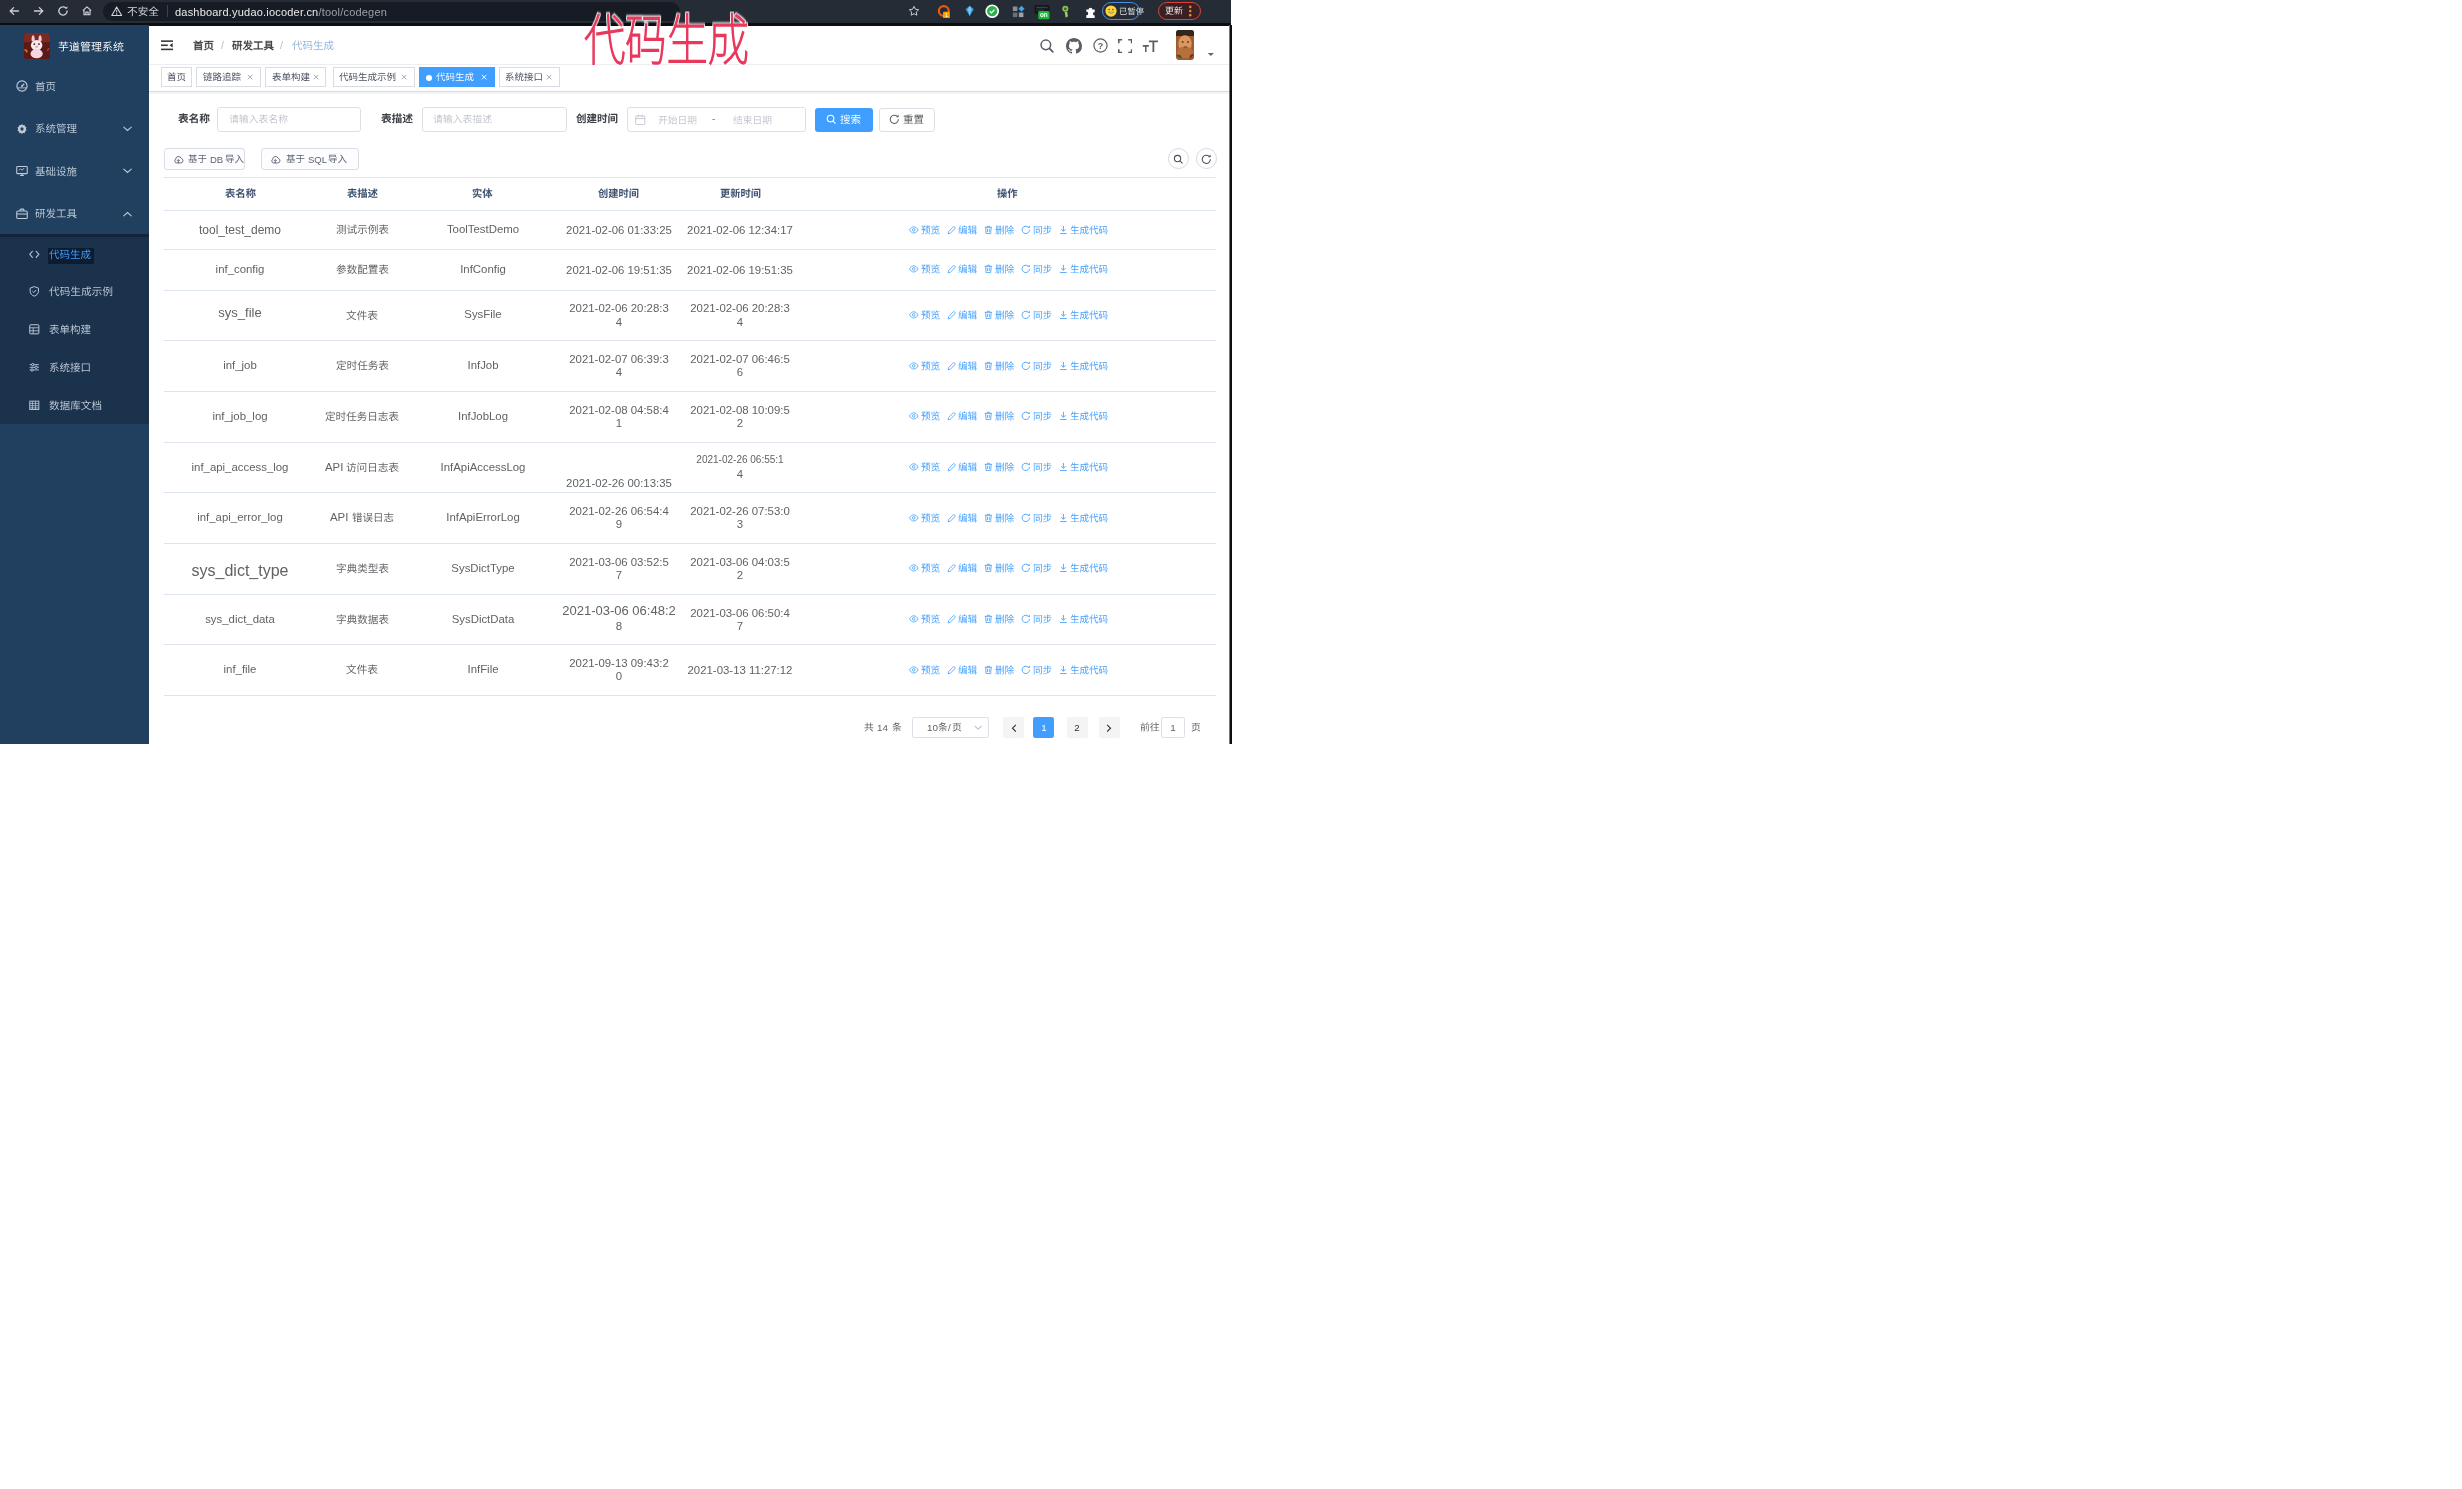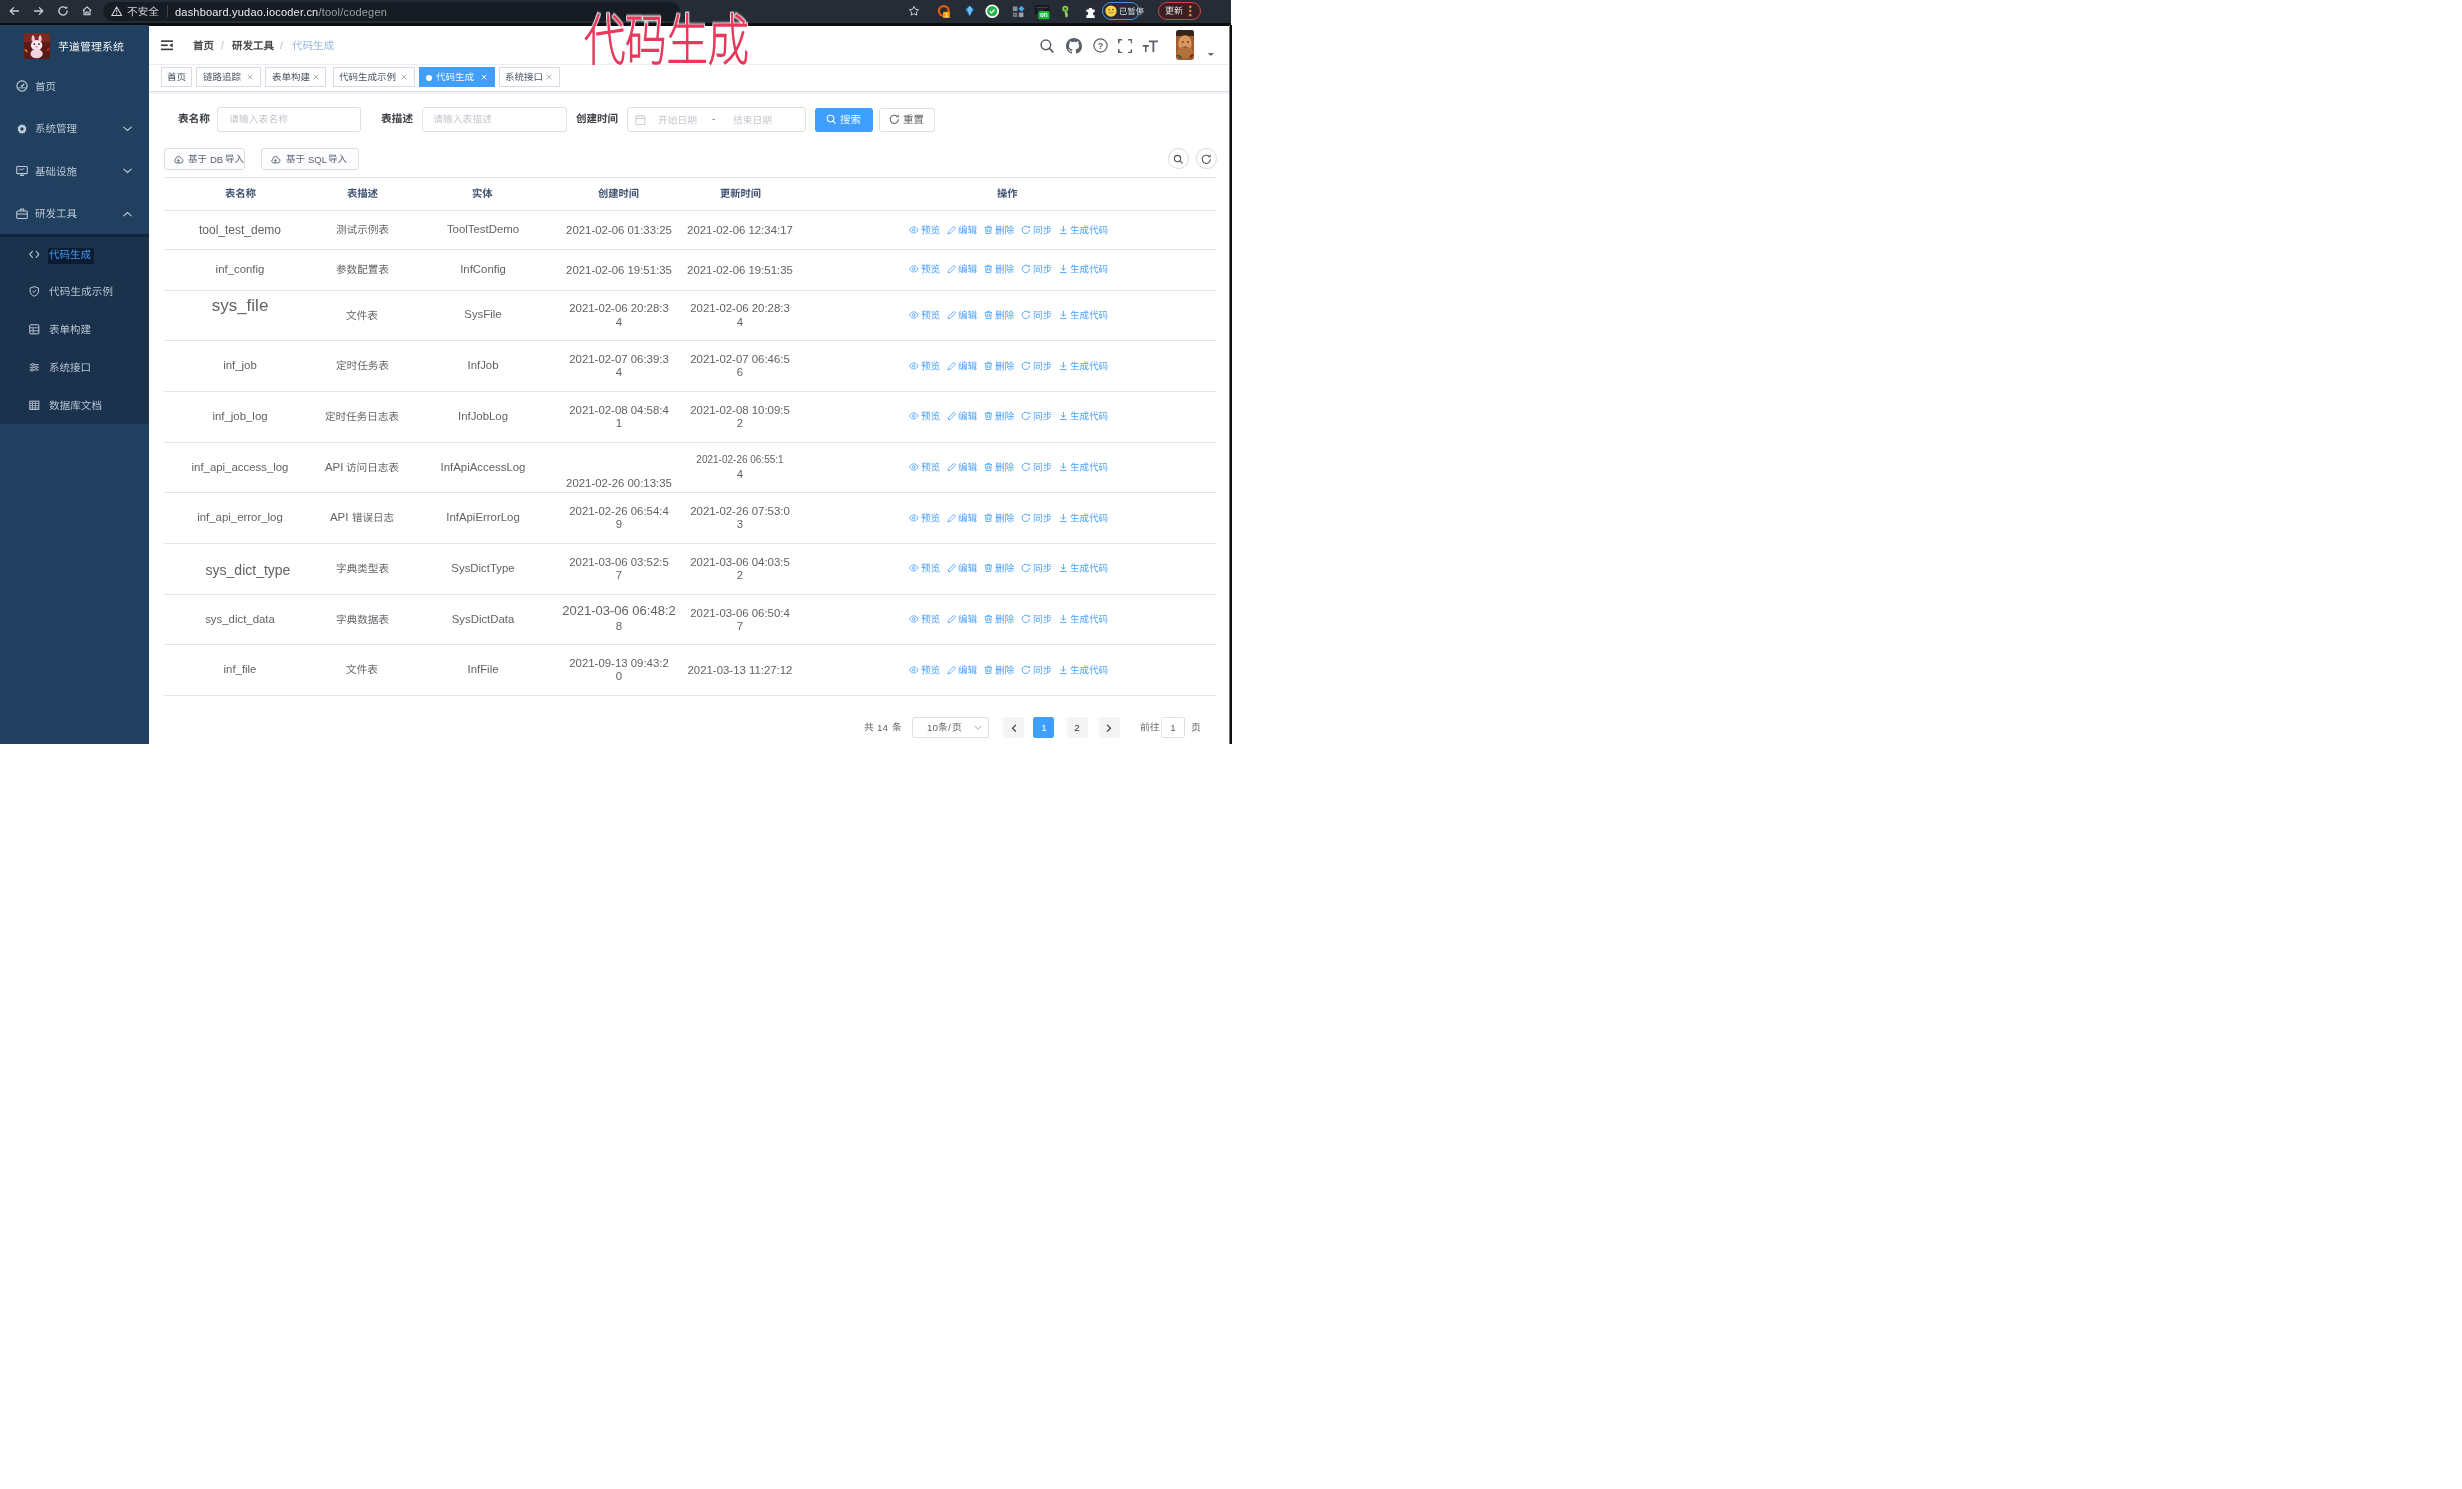--- a/index.html
+++ b/index.html
@@ -585,21 +585,21 @@
       <path d="M6 1v7M3 5.5L6 8.5l3-3M1.5 11.5h9" stroke="#409eff" stroke-width="1.2" fill="none"></path>
     </svg>
     <svg class="" style="margin-right:0px;margin-left:2.3px" width="39" height="9.8" viewBox="0 0 4000 1000" preserveAspectRatio="none" fill="#409eff">
       <use href="#r751f" x="0"></use>
       <use href="#r6210" x="1000"></use>
       <use href="#r4ee3" x="2000"></use>
       <use href="#r7801" x="3000"></use>
     </svg>
   </div>
 <div class="abs" style="left:164px;top:290px;width:1052px;height:0.8px;background:#dfe5ee"></div>
-<div class="lat" style="left:240px;top:296px;font-size:17px;color:#606266;transform:translateX(-50%)">sys_file</div>
+<div class="lat" style="left:240px;top:305px;font-size:13px;color:#606266;transform:translateX(-50%)">sys_file</div>
 <svg class="" style="position:absolute;left:346px;top:310px;" width="32" height="10.6" viewBox="0 0 3000 1000" preserveAspectRatio="none" fill="#606266">
     <use href="#r6587" x="0"></use>
     <use href="#r4ef6" x="1000"></use>
     <use href="#r8868" x="2000"></use>
   </svg>
 <div class="lat" style="left:483px;top:308px;font-size:11.4px;color:#606266;transform:translateX(-50%)">SysFile</div>
 <div class="lat" style="left:619px;top:302px;font-size:11.4px;color:#606266;transform:translateX(-50%)">2021-02-06 20:28:3</div>
 <div class="lat" style="left:619px;top:316px;font-size:11.4px;color:#606266;transform:translateX(-50%)">4</div>
 <div class="lat" style="left:740px;top:302px;font-size:11.4px;color:#606266;transform:translateX(-50%)">2021-02-06 20:28:3</div>
 <div class="lat" style="left:740px;top:316px;font-size:11.4px;color:#606266;transform:translateX(-50%)">4</div>
@@ -860,21 +860,21 @@
       <path d="M6 1v7M3 5.5L6 8.5l3-3M1.5 11.5h9" stroke="#409eff" stroke-width="1.2" fill="none"></path>
     </svg>
     <svg class="" style="margin-right:0px;margin-left:2.3px" width="39" height="9.8" viewBox="0 0 4000 1000" preserveAspectRatio="none" fill="#409eff">
       <use href="#r751f" x="0"></use>
       <use href="#r6210" x="1000"></use>
       <use href="#r4ee3" x="2000"></use>
       <use href="#r7801" x="3000"></use>
     </svg>
   </div>
 <div class="abs" style="left:164px;top:543px;width:1052px;height:0.8px;background:#dfe5ee"></div>
-<div class="lat" style="left:248px;top:562px;font-size:14px;color:#606266;transform:translateX(-50%)">sys_dict_type</div>
+<div class="lat" style="left:240px;top:562px;font-size:16px;color:#606266;transform:translateX(-50%)">sys_dict_type</div>
 <svg class="" style="position:absolute;left:336px;top:563px;" width="53" height="10.6" viewBox="0 0 5000 1000" preserveAspectRatio="none" fill="#606266">
     <use href="#r5b57" x="0"></use>
     <use href="#r5178" x="1000"></use>
     <use href="#r7c7b" x="2000"></use>
     <use href="#r578b" x="3000"></use>
     <use href="#r8868" x="4000"></use>
   </svg>
 <div class="lat" style="left:483px;top:562px;font-size:11.4px;color:#606266;transform:translateX(-50%)">SysDictType</div>
 <div class="lat" style="left:619px;top:556px;font-size:11.4px;color:#606266;transform:translateX(-50%)">2021-03-06 03:52:5</div>
 <div class="lat" style="left:619px;top:569px;font-size:11.4px;color:#606266;transform:translateX(-50%)">7</div>

